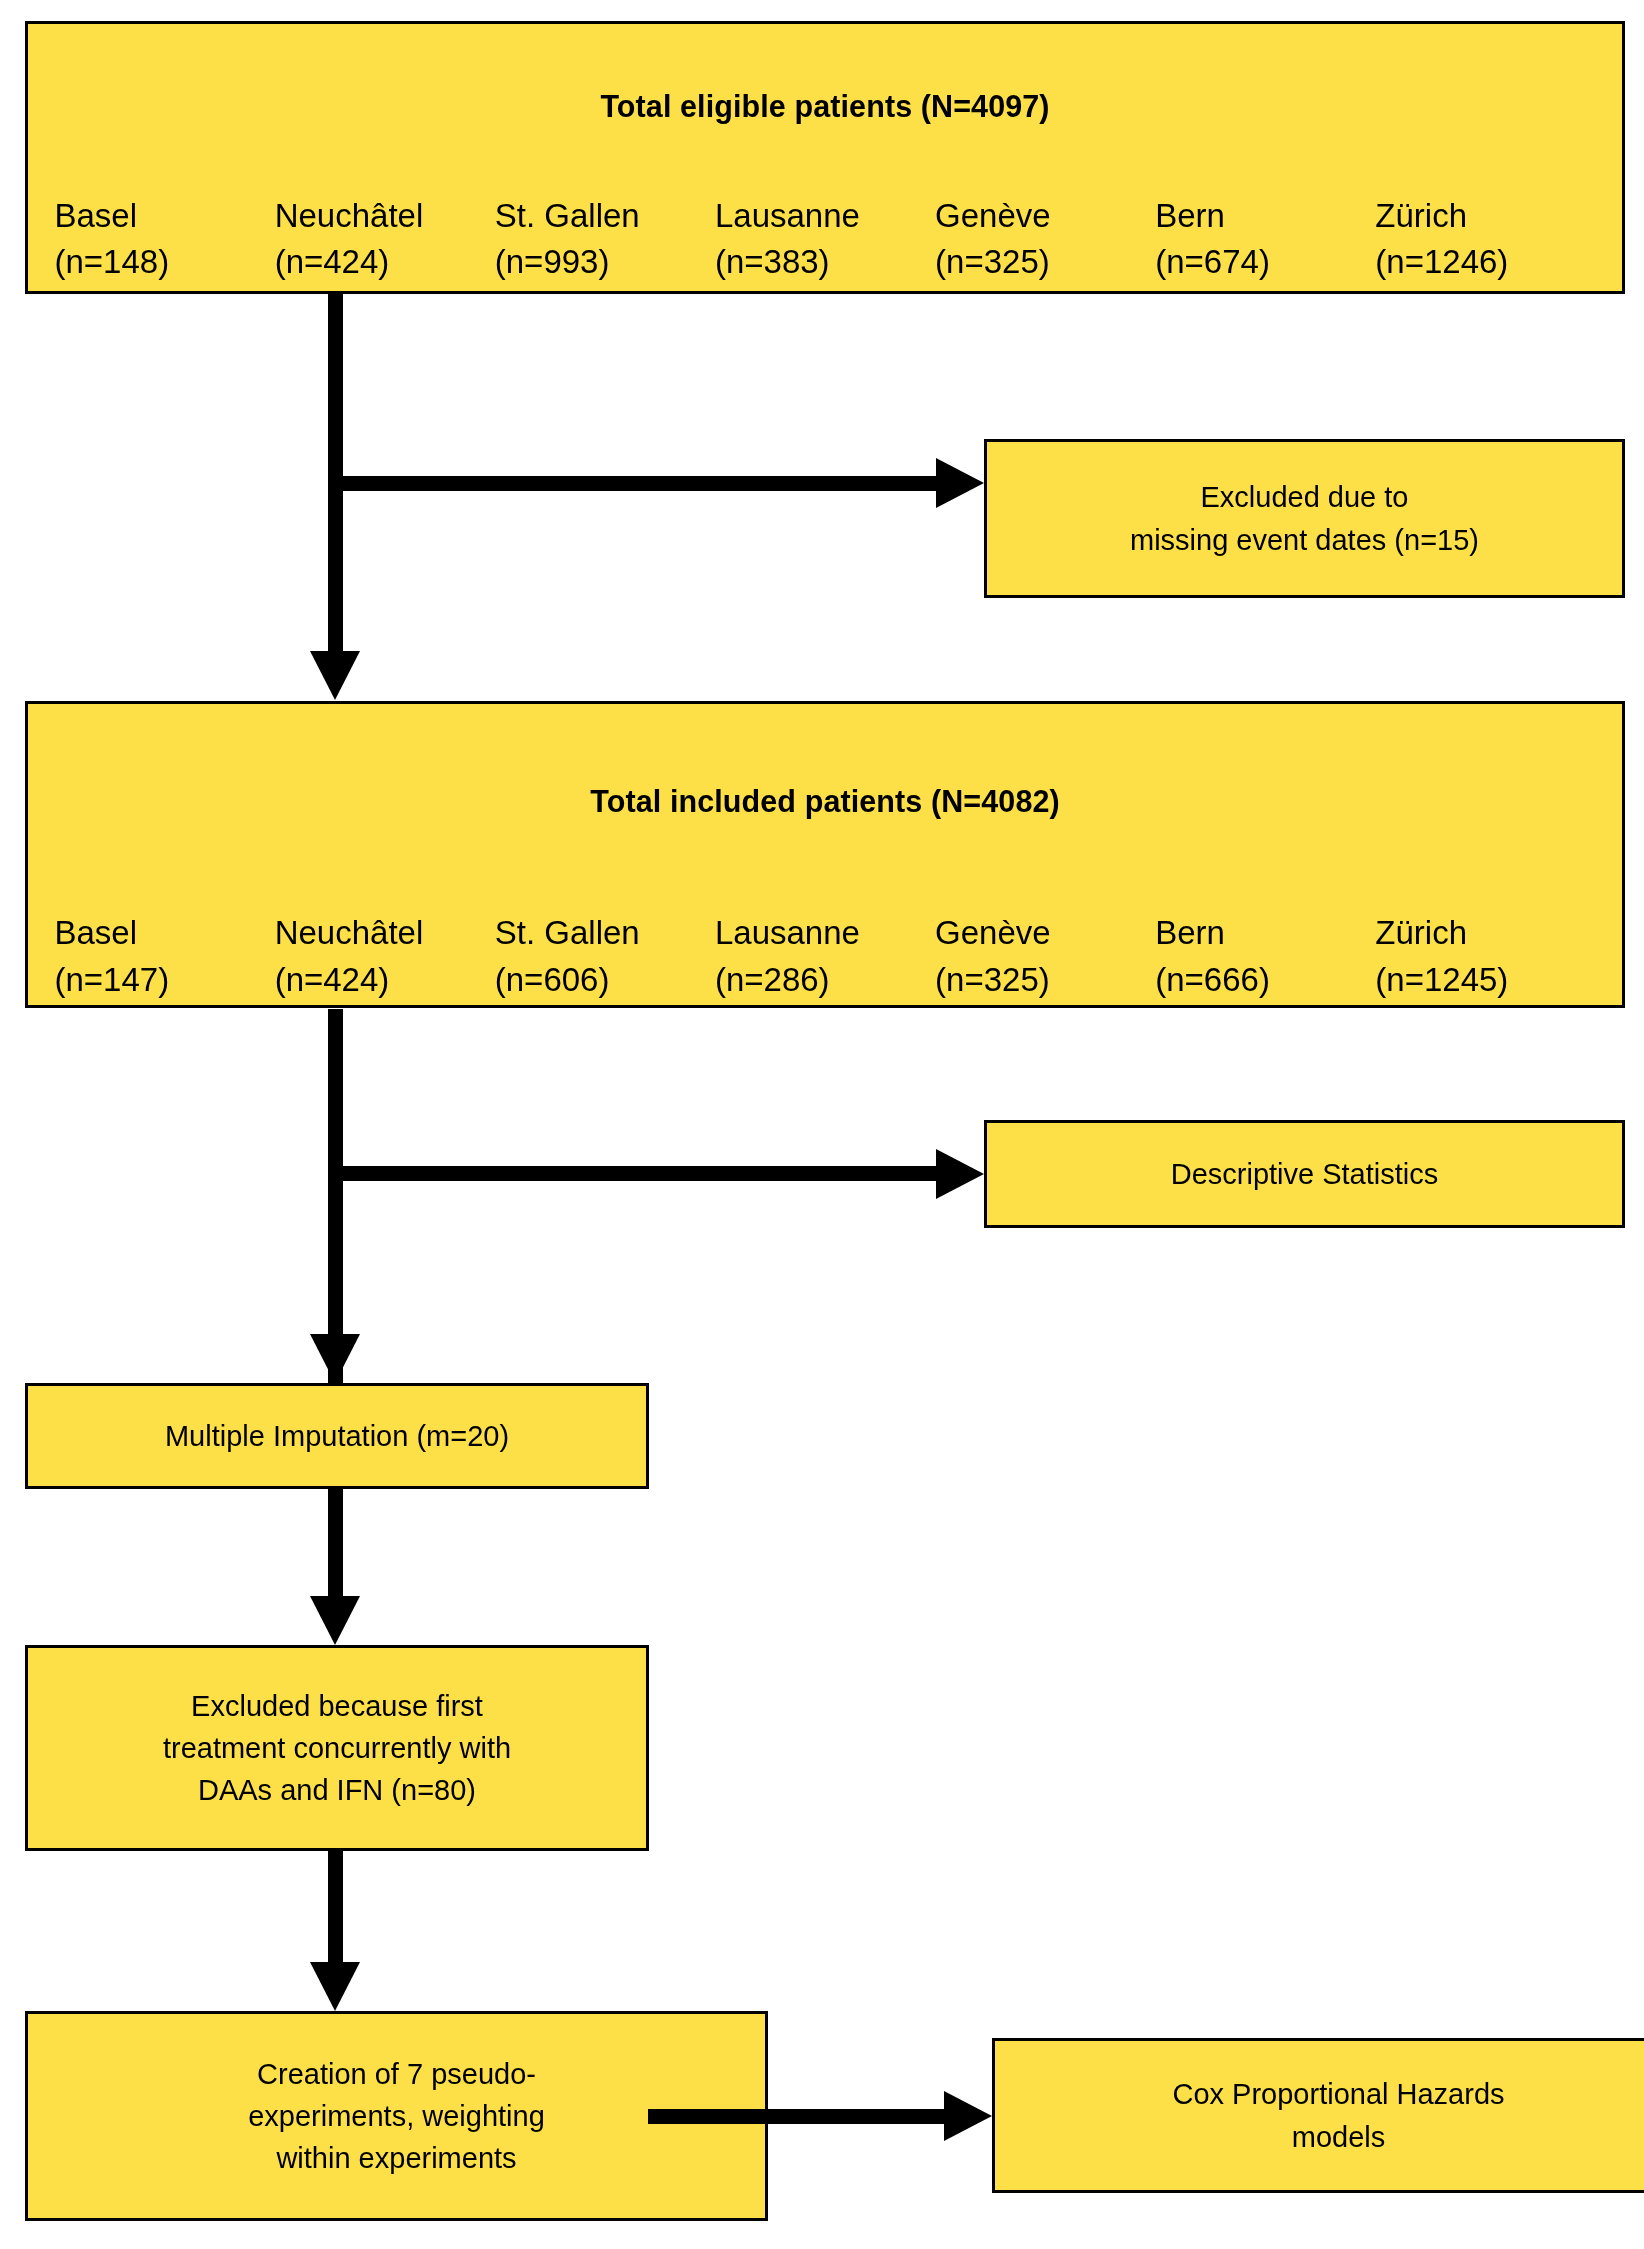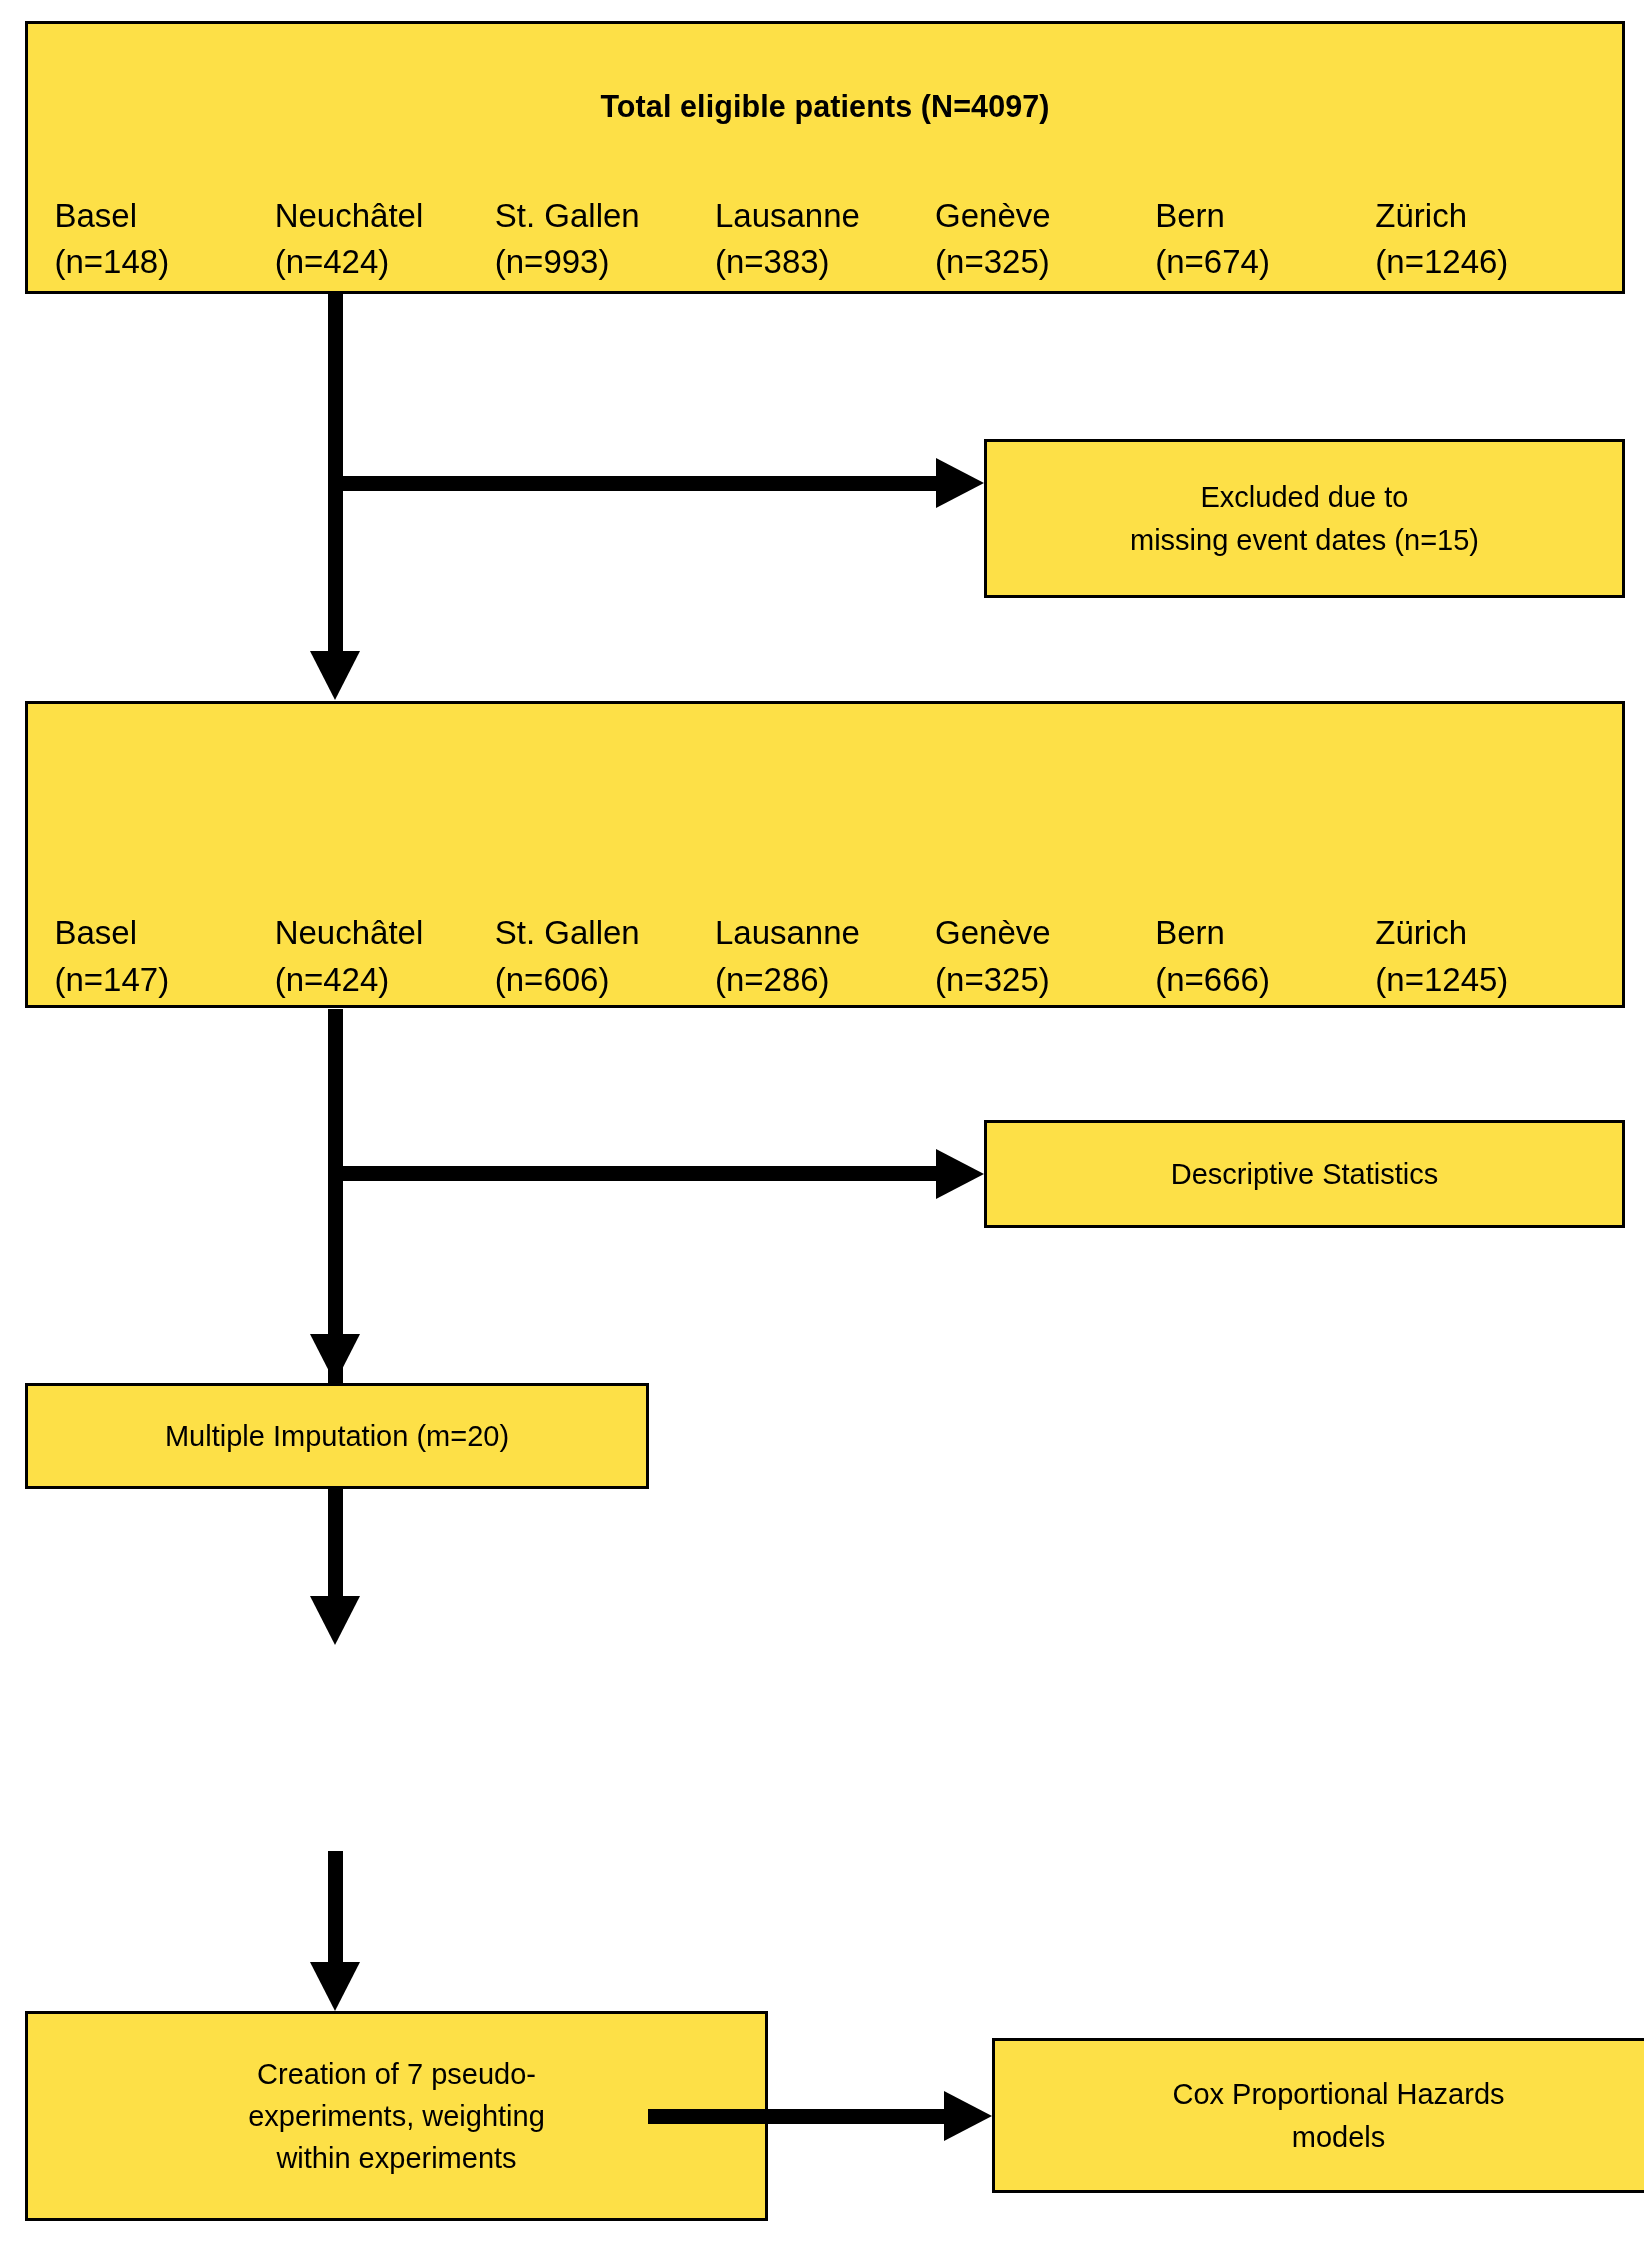--- a/index.html
+++ b/index.html
@@ -217,20 +217,21 @@
   <div class="arrow-right" id="conn1-ar"></div>
   <div class="arrow-down" id="conn1-dar"></div>
 
   <div class="node" id="box-excluded-dates">
     <div class="node-text">Excluded due to</div>
     <div class="node-text">missing event dates (n=15)</div>
   </div>
 
   <div class="node" id="box-included">
     <div class="cohort-inner">
+      <div class="cohort-title node-title">Total included patients (N=4082)</div>
       <div class="site-row">
         <div class="site">
           <span class="site-name">Basel</span>
           <span class="site-count">(n=147)</span>
         </div>
         <div class="site">
           <span class="site-name">Neuchâtel</span>
           <span class="site-count">(n=424)</span>
         </div>
         <div class="site">
@@ -266,20 +267,25 @@
     <div class="node-text">Descriptive Statistics</div>
   </div>
 
   <div class="node" id="box-imputation">
     <div class="node-text">Multiple Imputation (m=20)</div>
   </div>
 
   <div class="vline" id="conn3-v"></div>
   <div class="arrow-down" id="conn3-dar"></div>
 
+  <div class="node" id="box-excluded-daas">
+    <div class="node-text">Excluded because first</div>
+    <div class="node-text">treatment concurrently with</div>
+    <div class="node-text">DAAs and IFN (n=80)</div>
+  </div>
 
   <div class="vline" id="conn4-v"></div>
   <div class="arrow-down" id="conn4-dar"></div>
 
   <div class="node" id="box-pseudo">
     <div class="node-text">Creation of 7 pseudo-</div>
     <div class="node-text">experiments, weighting</div>
     <div class="node-text">within experiments</div>
   </div>
 

